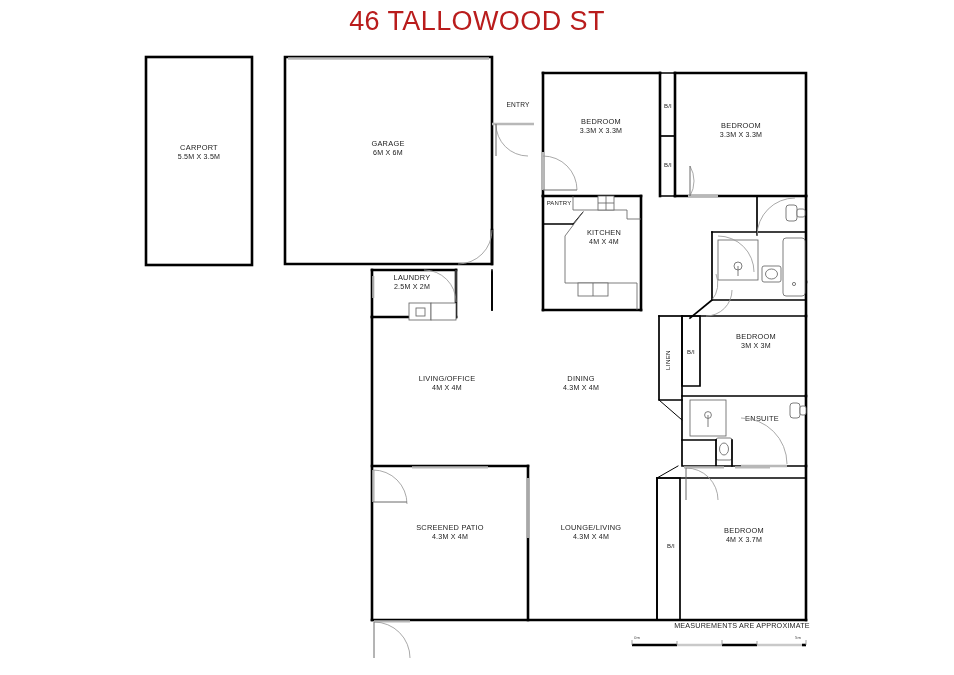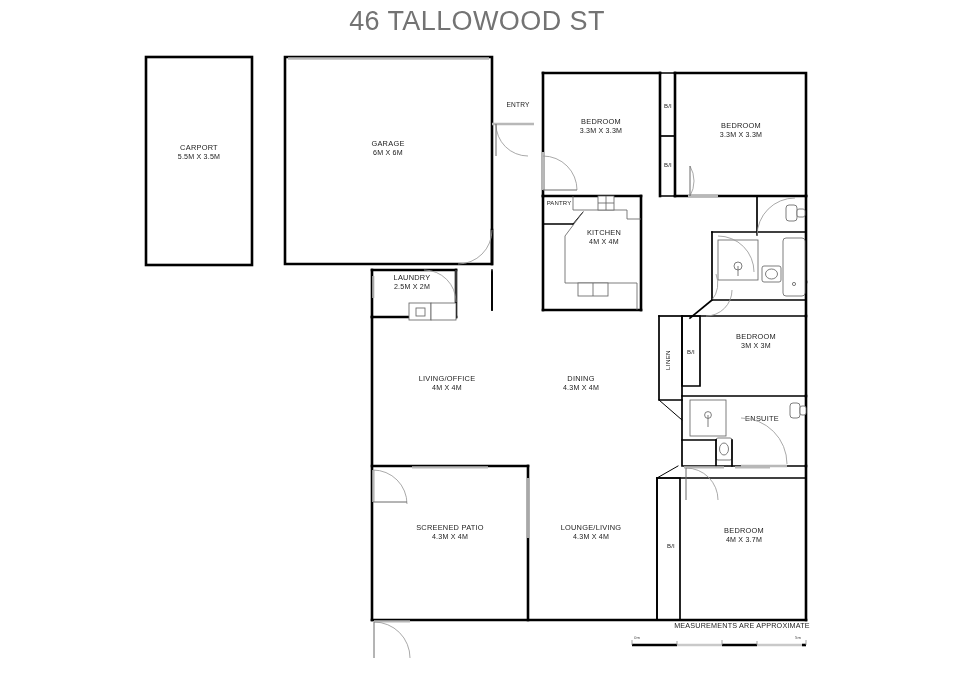--- a/index.html
+++ b/index.html
@@ -24,21 +24,21 @@
   #page-title {
     position: absolute;
     left: 0;
     top: 6px;
     width: 954px;
     text-align: center;
     font-size: 27px;
     font-weight: 400;
     letter-spacing: 0.4px;
     font-family: "Liberation Sans", sans-serif;
-    color: #737373;
+    color: #b91c1c;
   }
   svg#floorplan {
     position: absolute;
     left: 0;
     top: 0;
     width: 954px;
     height: 675px;
     display: block;
   }
   .room-label {

